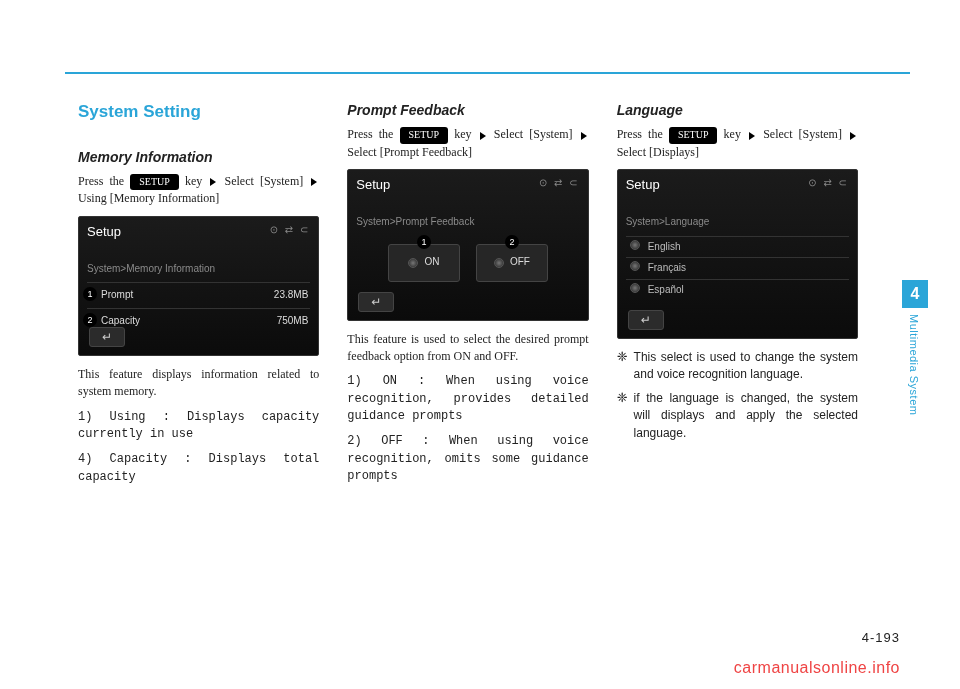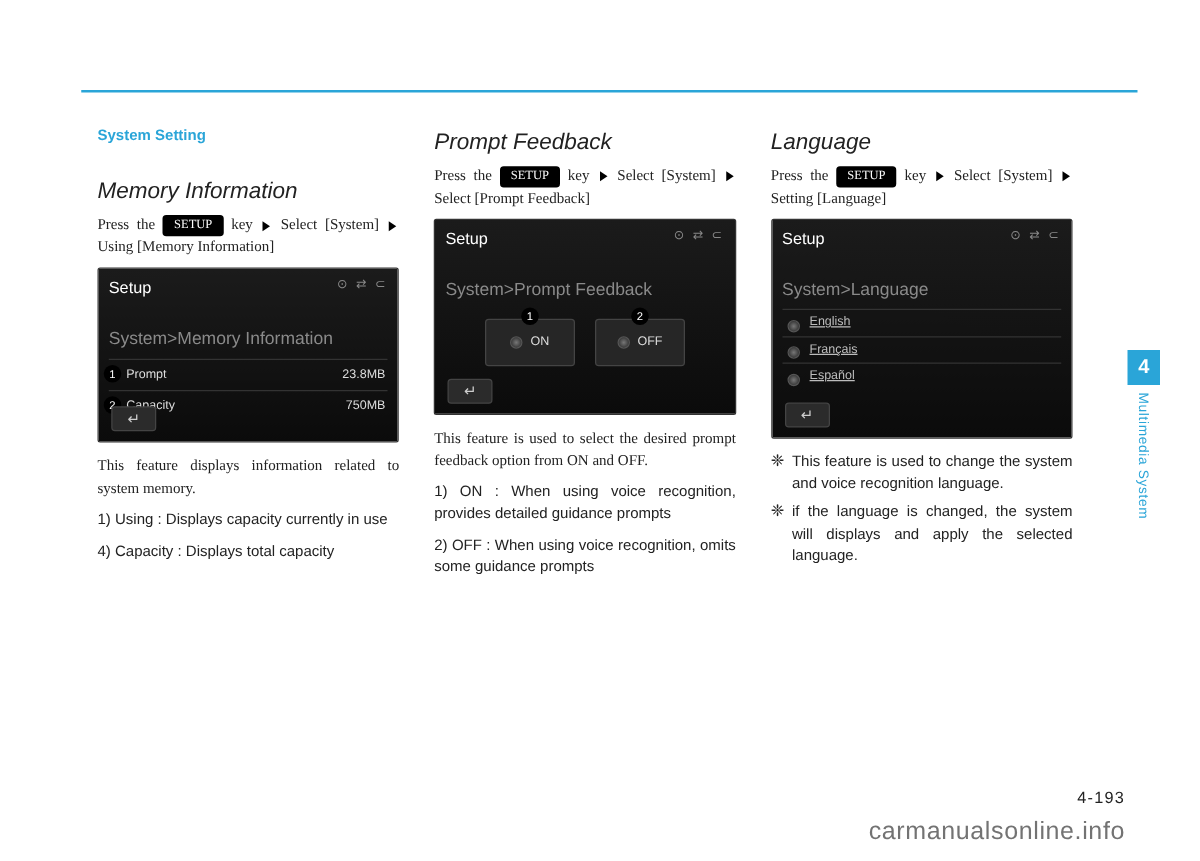--- a/index.html
+++ b/index.html
@@ -29,27 +29,27 @@
     gap: 28px;
   }
   .col {
     width: 242px;
     font-size: 12px;
     line-height: 1.45;
   }
   .section-title {
     color: #2aa5d8;
     font-weight: bold;
-    font-size: 12px;
+    font-size: 17px;
     margin-bottom: 22px;
   }
   .subhead {
-    font-weight: normal;
+    font-weight: bold;
     font-style: italic;
-    font-size: 18px;
+    font-size: 14px;
     margin-bottom: 6px;
   }
   .para { text-align: justify; margin-bottom: 8px; font-family: Liberation Serif, serif; }
   .setup-key {
     display: inline-block;
     background: #000;
     color: #fff;
     font-size: 10px;
     padding: 1px 9px;
     border-radius: 3px;
@@ -58,21 +58,21 @@
   }
   .tri {
     display: inline-block;
     width: 0; height: 0;
     border-top: 4px solid transparent;
     border-bottom: 4px solid transparent;
     border-left: 6px solid #000;
     vertical-align: middle;
     margin: 0 2px;
   }
-  .list { margin-top: 8px; }
+  .list { margin-top: 8px; font-family: Liberation Mono, monospace; }
   .list div { margin-bottom: 8px; text-align: justify; }
   .bullet { margin-top: 6px; }
   .bullet div { display: flex; margin-bottom: 6px; text-align: justify; }
   .bullet .sym { flex-shrink: 0; margin-right: 6px; font-size: 13px; line-height: 1.2; }
 
   
   .tab {
     position: absolute;
     right: 32px;
     top: 280px;
@@ -100,22 +100,22 @@
     position: absolute;
     right: 60px;
     bottom: 44px;
     font-size: 13px;
     letter-spacing: 1px;
   }
   .watermark {
     position: absolute;
     right: 60px;
     bottom: 12px;
-    color: #737373;
-    font-size: 20px;
+    color: #ef4444;
+    font-size: 16px;
     letter-spacing: 0.5px;
   }
 
   
   .screen {
     background: linear-gradient(#1b1b1b,#0b0b0b);
     border: 1px solid #333;
     border-radius: 2px;
     color: #ddd;
     font-size: 10px;
@@ -130,21 +130,21 @@
     margin-bottom: 2px;
   }
   .screen .hdr .ico {
     float: right;
     color: #888;
     font-size: 10px;
     letter-spacing: 2px;
   }
   .screen .crumb {
     color: #8a8a8a;
-    font-size: 14px;
+    font-size: 10px;
     margin-bottom: 6px;
     margin-top: 20px;
   }
   .screen .row {
     display: flex;
     justify-content: space-between;
     border-top: 1px solid #333;
     padding: 5px 2px;
   }
   .screen .back {
@@ -207,24 +207,23 @@
     color: #fff;
     font-size: 9px;
     text-align: center;
     line-height: 14px;
   }
   .lang-list { margin: 4px 0 30px 0; }
   .lang-item {
     border-top: 1px solid #333;
     padding: 3px 4px;
     display: flex;
-    align-items: flex-end;
+    align-items: flex-start;
     gap: 8px;
     color: #bdbdbd;
-    text-decoration: underline;
   }
 </style>
 </head>
 <body>
 
 <div class="top-rule"></div>
 
 <div class="content">
 
   <div class="col">
@@ -308,21 +307,21 @@
 
   <div class="col">
     <div class="subhead">Language</div>
     <div class="para">
       <span>Press the </span>
       <span class="setup-key">SETUP</span>
       <span> key</span>
       <span class="tri"></span>
       <span>Select [System]</span>
       <span class="tri"></span>
-      <span>Setting [Language]</span>
+      <span>Select [Displays]</span>
     </div>
 
     <div class="screen">
       <div class="hdr">
         <span>Setup</span>
         <span class="ico">⊙  ⇄ ⊂</span>
       </div>
       <div class="crumb">System&gt;Language</div>
       <div class="lang-list">
         <div class="lang-item">
@@ -337,21 +336,21 @@
           <span class="radio-dot"></span>
           <span>Español</span>
         </div>
       </div>
       <div class="back">↵</div>
     </div>
 
     <div class="bullet">
       <div>
         <span class="sym">❈</span>
-        <span>This feature is used to change the system and voice recognition language.</span>
+        <span>This select is used to change the system and voice recognition language.</span>
       </div>
       <div>
         <span class="sym">❈</span>
         <span>if the language is changed, the system will displays and apply the selected language.</span>
       </div>
     </div>
   </div>
 
 </div>
 

